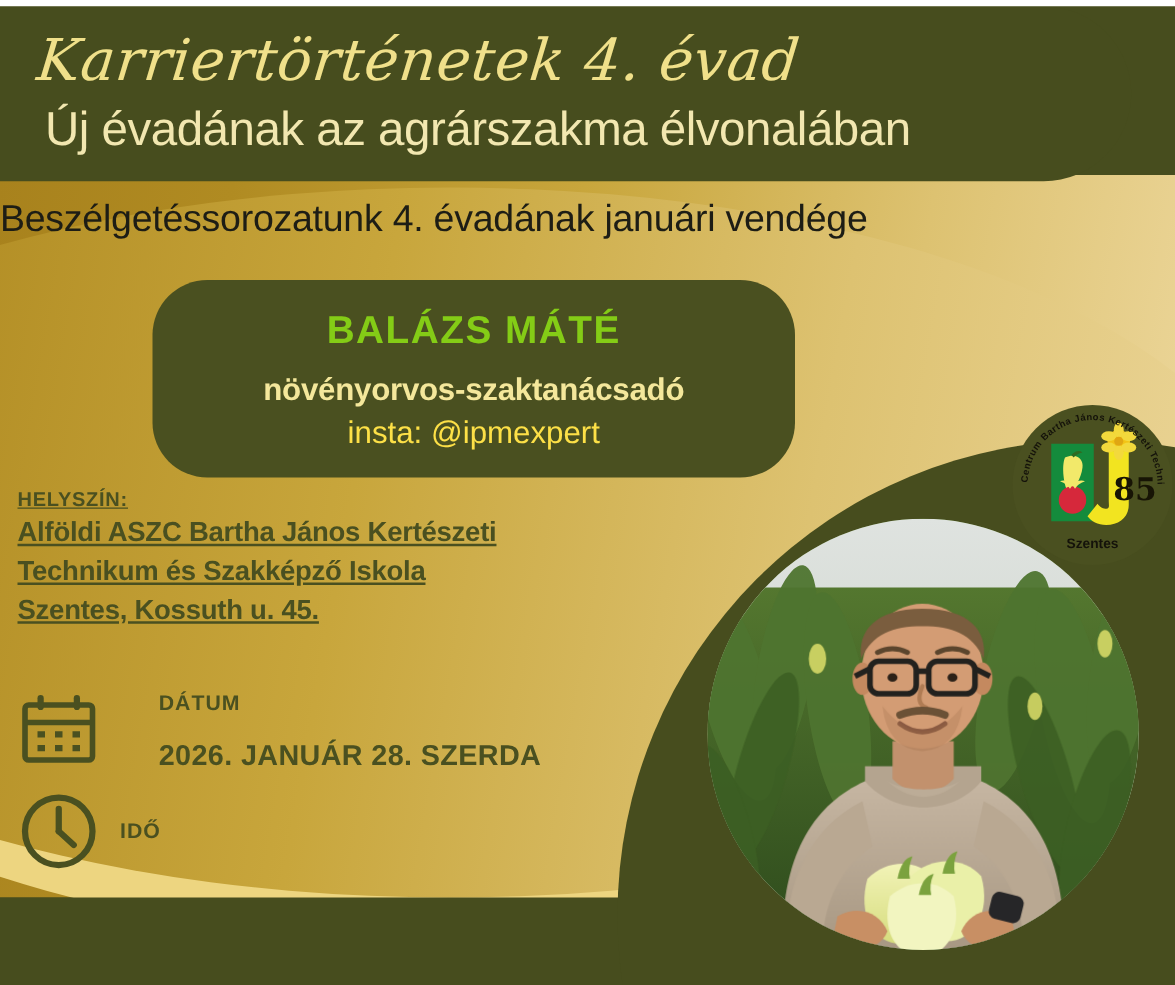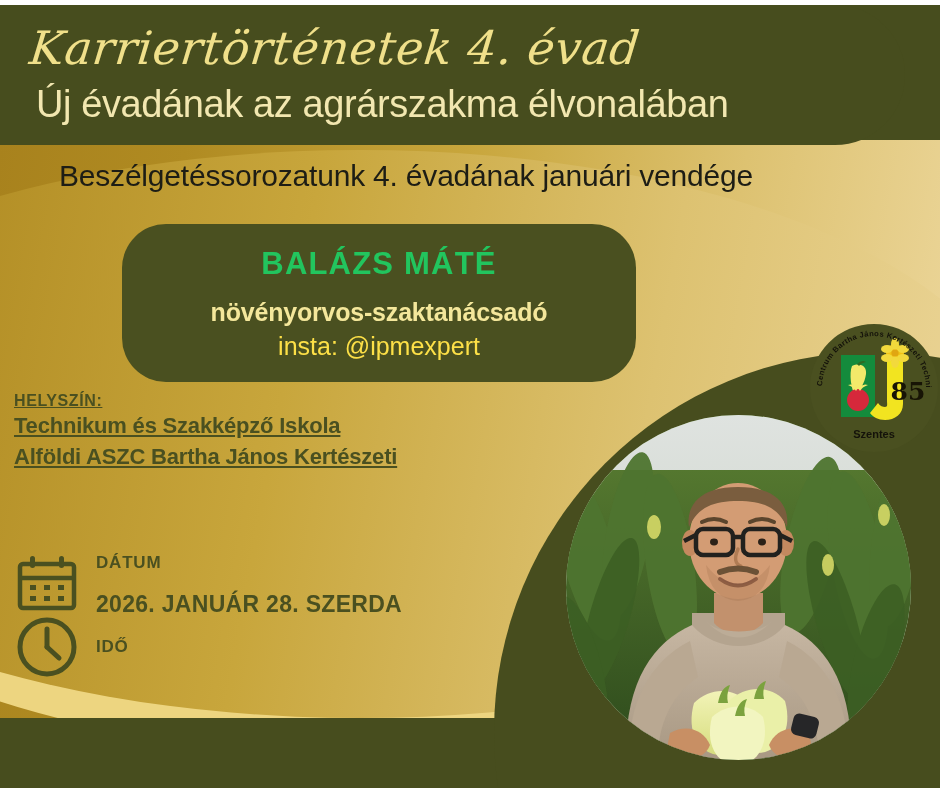--- a/index.html
+++ b/index.html
@@ -68,39 +68,39 @@
     color:#f2e7b0;
     font-size:38px;
     font-weight:400;
     letter-spacing:-0.4px;
     white-space:nowrap;
   }
 
   
   .lead{
     position:absolute;left:0;top:159px;width:812px;
-    text-align:center;
+    text-align:left;
     color:#1d1d15;
     font-size:30px;
     font-weight:400;
     letter-spacing:-0.2px;
     z-index:20;
   }
 
   
   .guest-card{
     position:absolute;left:122px;top:224px;
     width:514px;height:158px;
     background:#4a5020;
     border-radius:44px;
     z-index:22;
     text-align:center;
   }
   .guest-name{
-    color:#22c55e;
+    color:#84cc16;
     font-size:31px;
     font-weight:bold;
     letter-spacing:1.2px;
     margin-top:22px;
   }
   .guest-role{
     color:#f4e79b;
     font-size:25px;
     font-weight:bold;
     margin-top:16px;
@@ -158,22 +158,22 @@
     font-size:16px;font-weight:bold;letter-spacing:0.6px;
   }
   .venue-line{
     font-size:22px;font-weight:bold;line-height:31px;letter-spacing:-0.2px;
   }
 
   
   .info-row{
     position:absolute;z-index:24;display:flex;align-items:center;
   }
-  .info-row.date{left:14px;top:552px;}
-  .info-row.time{left:14px;top:614px;}
+  .info-row.date{left:14px;top:552px;gap:31px;}
+  .info-row.time{left:14px;top:632px;}
   .info-icon{width:66px;height:66px;flex:0 0 66px;}
   .info-icon svg{display:block;}
   .info-text{margin-left:16px;color:#4a5020;}
   .info-label{font-size:17px;font-weight:bold;letter-spacing:0.8px;}
   .info-value{font-size:23px;font-weight:bold;letter-spacing:0.3px;margin-top:18px;}
 </style>
 </head>
 <body>
 
 <div class="poster">
@@ -195,22 +195,23 @@
   <div class="lead">Beszélgetéssorozatunk 4. évadának januári vendége</div>
 
   <div class="guest-card">
     <div class="guest-name">BALÁZS MÁTÉ</div>
     <div class="guest-role">növényorvos-szaktanácsadó</div>
     <div class="guest-insta">insta: @ipmexpert</div>
   </div>
 
   <div class="venue">
     <div class="venue-label">HELYSZÍN:</div>
+    <div class="venue-line">Alföldi ASZC Bartha János Kertészeti</div>
     <div class="venue-line">Technikum és Szakképző Iskola</div>
-    <div class="venue-line">Alföldi ASZC Bartha János Kertészeti</div>
+    <div class="venue-line">Szentes, Kossuth u. 45.</div>
   </div>
 
   <div class="info-row date">
     <span class="info-icon">
       <svg width="66" height="66" viewBox="0 0 66 66">
         <rect x="6" y="12" width="54" height="44" rx="3" fill="none" stroke="#4a5020" stroke-width="4.5"></rect>
         <line x1="6" y1="26" x2="60" y2="26" stroke="#4a5020" stroke-width="4.5"></line>
         <rect x="16" y="4" width="5" height="12" rx="2.5" fill="#4a5020"></rect>
         <rect x="45" y="4" width="5" height="12" rx="2.5" fill="#4a5020"></rect>
         <rect x="16" y="33" width="6" height="5" fill="#4a5020"></rect>

